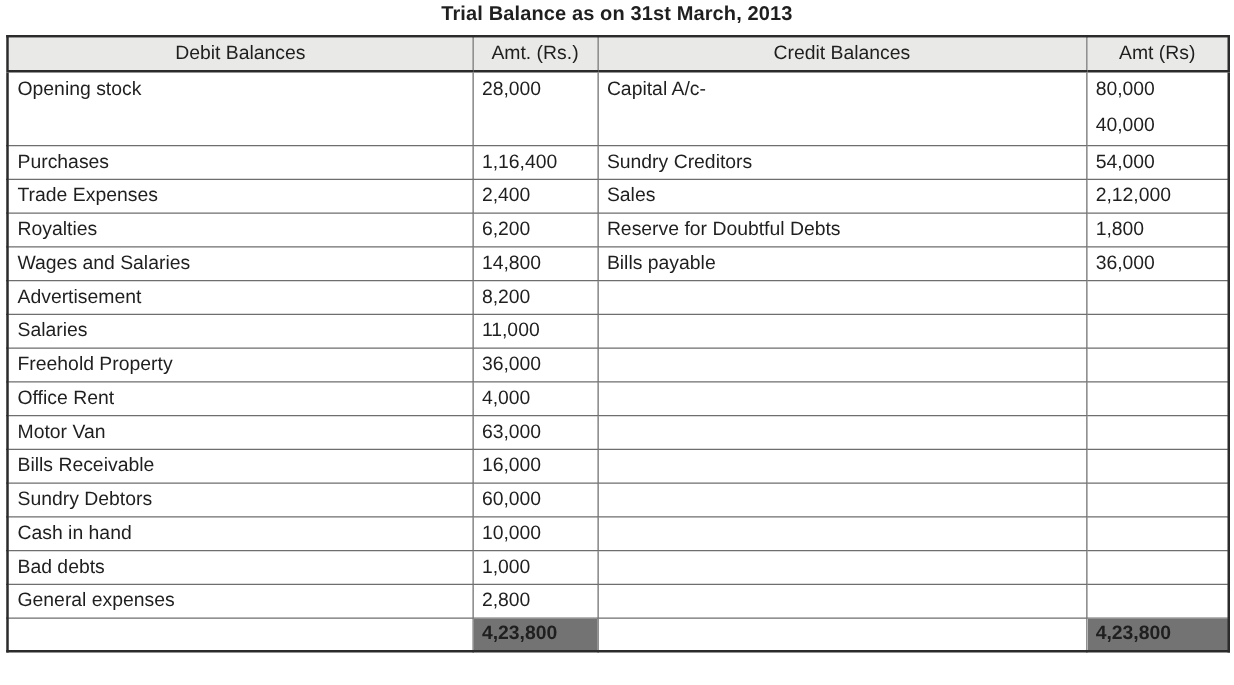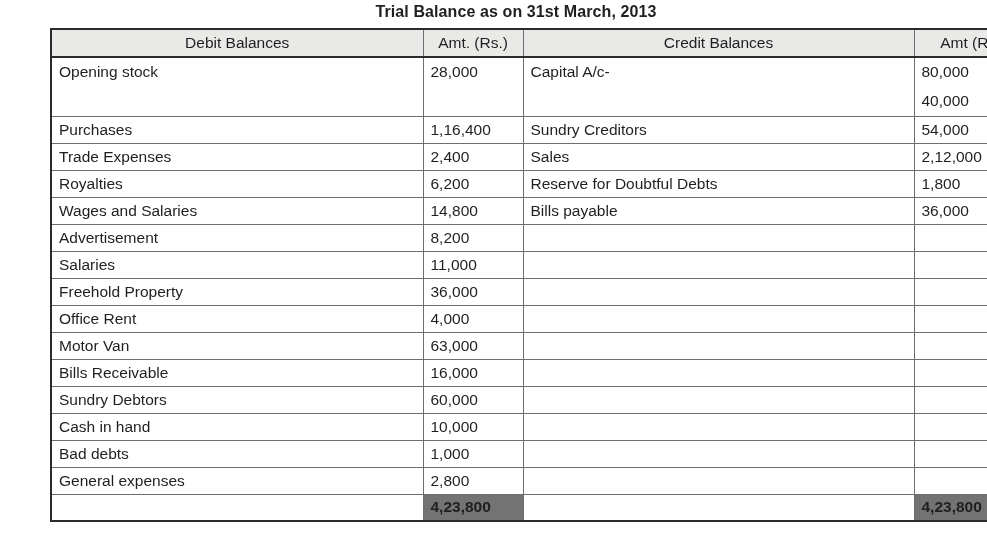--- a/index.html
+++ b/index.html
@@ -7,21 +7,20 @@
     padding: 0;
     background: #ffffff;
     font-family: "Liberation Sans", sans-serif;
     color: #1f1f1f;
   }
   .page {
     width: 987px;
     height: 548px;
     box-sizing: border-box;
     overflow: hidden;
-    padding-left: 45px;
   }
   .title {
     text-align: center;
     font-weight: bold;
     font-size: 16px;
     padding-top: 3px;
     margin-bottom: 7px;
     letter-spacing: 0.1px;
   }
   table.tb {

